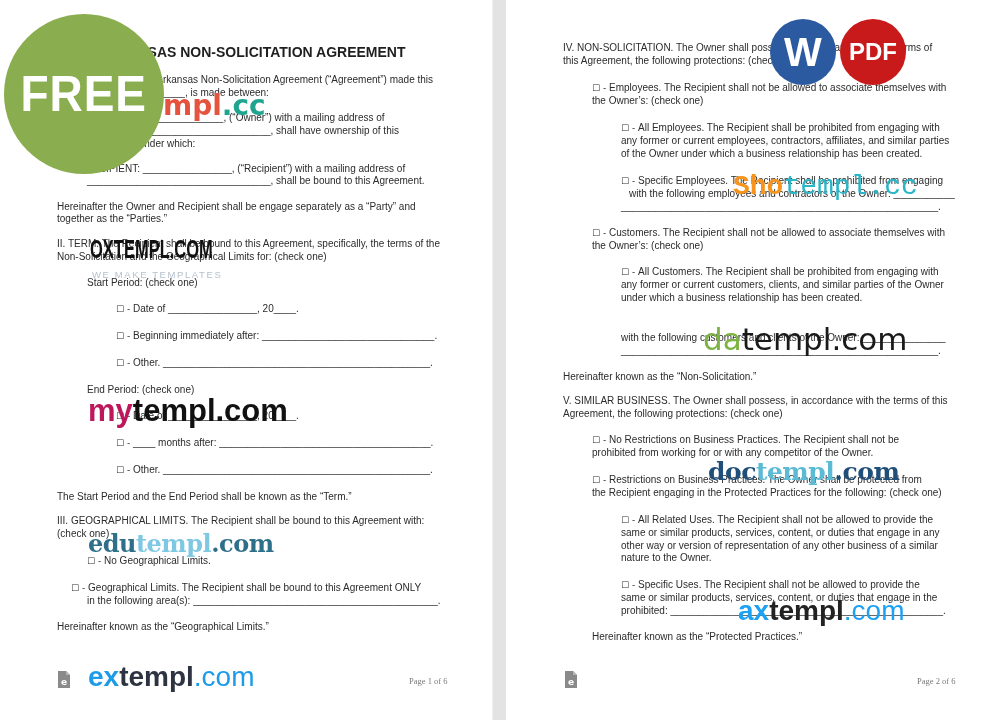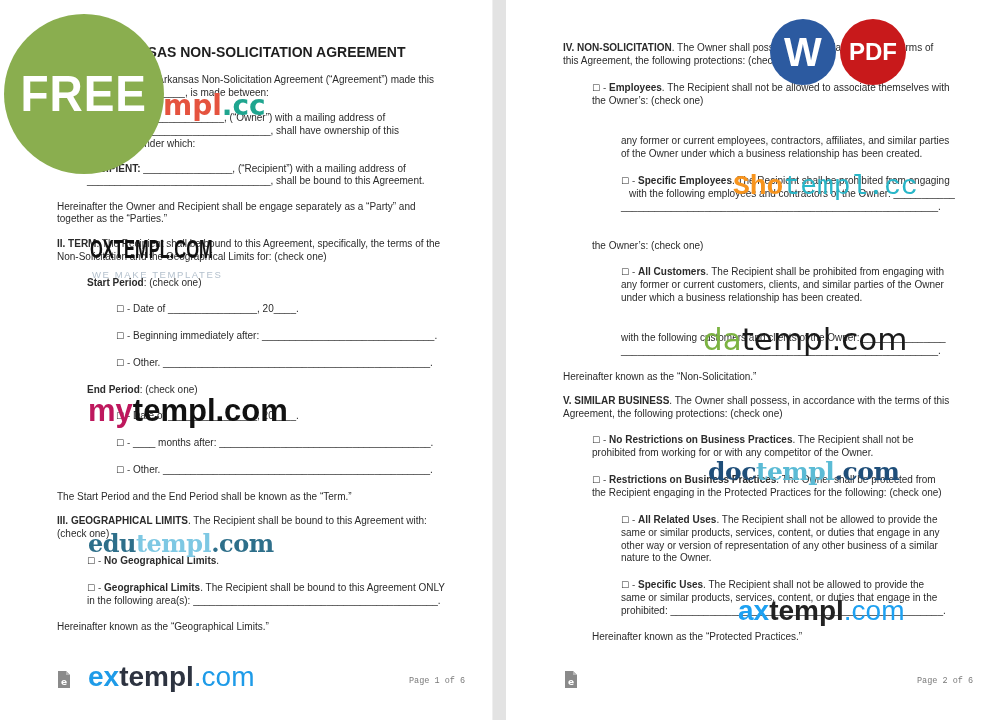--- a/index.html
+++ b/index.html
@@ -1,24 +1,24 @@
 <!DOCTYPE html>
 <html><head>
 <meta charset="utf-8">
 <style>
   html,body{margin:0;padding:0;}
   body{width:1000px;height:720px;position:relative;overflow:hidden;background:#e3e3e3;font-family:"Liberation Sans",sans-serif;}
   .page{position:absolute;top:0;height:720px;background:#ffffff;overflow:hidden;}
   #page1{left:0;width:492px;border-right:1px solid #efefef;}
   #page2{left:506px;width:494px;}
   .ln{position:absolute;white-space:nowrap;font-family:"Liberation Sans",sans-serif;font-size:10px;line-height:13px;color:#2b2b2b;}
-  .ln b{font-weight:bold;}
+  .ln b{font-weight:normal;}
   .cb{font-family:"DejaVu Sans",sans-serif;font-size:9px;}
   .title{position:absolute;left:97px;top:44px;white-space:nowrap;font-family:"Liberation Sans",sans-serif;font-weight:bold;font-size:14px;line-height:16px;color:#1e1e1e;}
-  .footer-label{position:absolute;top:676px;font-family:Liberation Mono, monospace;font-size:8.5px;line-height:11px;color:#7a7a7a;white-space:nowrap;}
+  .footer-label{position:absolute;top:676px;font-family:Liberation Serif, serif;font-size:8.5px;line-height:11px;color:#7a7a7a;white-space:nowrap;}
   .doc-icon{position:absolute;top:671px;width:12px;height:17px;}
   .wm{position:absolute;white-space:nowrap;line-height:1;pointer-events:none;}
   .badge{position:absolute;border-radius:50%;display:flex;align-items:center;justify-content:center;color:#fff;font-family:"Liberation Sans",sans-serif;font-weight:bold;}
 </style>
 </head>
 <body>
 
 <div class="page" id="page1">
   <div class="title">ARKANSAS NON-SOLICITATION AGREEMENT</div>
 
@@ -38,42 +38,44 @@
   <div class="ln" style="left:116px;top:329px"><span class="cb">☐ - </span><span>Beginning immediately after: _______________________________.</span></div>
   <div class="ln" style="left:116px;top:356px"><span class="cb">☐ - </span><span>Other. ________________________________________________.</span></div>
   <div class="ln" style="left:87px;top:383px"><b>End Period</b><span>: (check one)</span></div>
   <div class="ln" style="left:116px;top:409px"><span class="cb">☐ - </span><span>Date of ________________, 20____.</span></div>
   <div class="ln" style="left:116px;top:436px"><span class="cb">☐ - </span><span>____ months after: ______________________________________.</span></div>
   <div class="ln" style="left:116px;top:463px"><span class="cb">☐ - </span><span>Other. ________________________________________________.</span></div>
   <div class="ln" style="left:57px;top:490px"><span>The Start Period and the End Period shall be known as the “Term.”</span></div>
   <div class="ln" style="left:57px;top:514px"><b>III. GEOGRAPHICAL LIMITS</b><span>. The Recipient shall be bound to this Agreement with:</span></div>
   <div class="ln" style="left:57px;top:527px"><span>(check one)</span></div>
   <div class="ln" style="left:87px;top:554px"><span class="cb">☐ - </span><b>No Geographical Limits</b><span>.</span></div>
-  <div class="ln" style="left:87px;top:581px"><span class="cb">☐ - </span><b>Geographical Limits</b><span>. The Recipient shall be bound to this Agreement ONLY</span></div>
+  <div class="ln" style="left:71px;top:581px"><span class="cb">☐ - </span><b>Geographical Limits</b><span>. The Recipient shall be bound to this Agreement ONLY</span></div>
   <div class="ln" style="left:87px;top:594px"><span>in the following area(s): ____________________________________________.</span></div>
   <div class="ln" style="left:57px;top:620px"><span>Hereinafter known as the “Geographical Limits.”</span></div>
 
   <svg class="doc-icon" style="left:58px" viewBox="0 0 12 17">
     <path d="M0 0 H8 L12 4 V17 H0 Z" fill="#8a8a8a"></path>
     <path d="M8 0 V4 H12" fill="#b5b5b5"></path>
     <text x="6" y="14" font-family="DejaVu Sans, sans-serif" font-size="9" font-weight="bold" fill="#ffffff" text-anchor="middle">e</text>
   </svg>
   <div class="footer-label" style="left:409px">Page 1 of 6</div>
 </div>
 
 <div class="page" id="page2">
   <div class="ln" style="left:57px;top:41px"><b>IV. NON-SOLICITATION</b><span>. The Owner shall possess, in accordance with the terms of</span></div>
   <div class="ln" style="left:57px;top:54px"><span>this Agreement, the following protections: (check one)</span></div>
   <div class="ln" style="left:86px;top:81px"><span class="cb">☐ - </span><b>Employees</b><span>. The Recipient shall not be allowed to associate themselves with</span></div>
   <div class="ln" style="left:86px;top:94px"><span>the Owner’s: (check one)</span></div>
+  <div class="ln" style="left:115px;top:121px"><span class="cb">☐ - </span><b>All Employees</b><span>. The Recipient shall be prohibited from engaging with</span></div>
   <div class="ln" style="left:115px;top:134px"><span>any former or current employees, contractors, affiliates, and similar parties</span></div>
   <div class="ln" style="left:115px;top:147px"><span>of the Owner under which a business relationship has been created.</span></div>
   <div class="ln" style="left:115px;top:174px"><span class="cb">☐ - </span><b>Specific Employees</b><span>. The Recipient shall be prohibited from engaging</span></div>
   <div class="ln" style="left:123px;top:187px"><span>with the following employees and contractors of the Owner: ___________</span></div>
   <div class="ln" style="left:115px;top:200px"><span>_________________________________________________________.</span></div>
+  <div class="ln" style="left:86px;top:226px"><span class="cb">☐ - </span><b>Customers</b><span>. The Recipient shall not be allowed to associate themselves with</span></div>
   <div class="ln" style="left:86px;top:239px"><span>the Owner’s: (check one)</span></div>
   <div class="ln" style="left:115px;top:265px"><span class="cb">☐ - </span><b>All Customers</b><span>. The Recipient shall be prohibited from engaging with</span></div>
   <div class="ln" style="left:115px;top:278px"><span>any former or current customers, clients, and similar parties of the Owner</span></div>
   <div class="ln" style="left:115px;top:291px"><span>under which a business relationship has been created.</span></div>
   <div class="ln" style="left:115px;top:331px"><span>with the following customers and clients of the Owner: _______________</span></div>
   <div class="ln" style="left:115px;top:344px"><span>_________________________________________________________.</span></div>
   <div class="ln" style="left:57px;top:370px"><span>Hereinafter known as the “Non-Solicitation.”</span></div>
   <div class="ln" style="left:57px;top:394px"><b>V. SIMILAR BUSINESS</b><span>. The Owner shall possess, in accordance with the terms of this</span></div>
   <div class="ln" style="left:57px;top:407px"><span>Agreement, the following protections: (check one)</span></div>
   <div class="ln" style="left:86px;top:433px"><span class="cb">☐ - </span><b>No Restrictions on Business Practices</b><span>. The Recipient shall not be</span></div>

